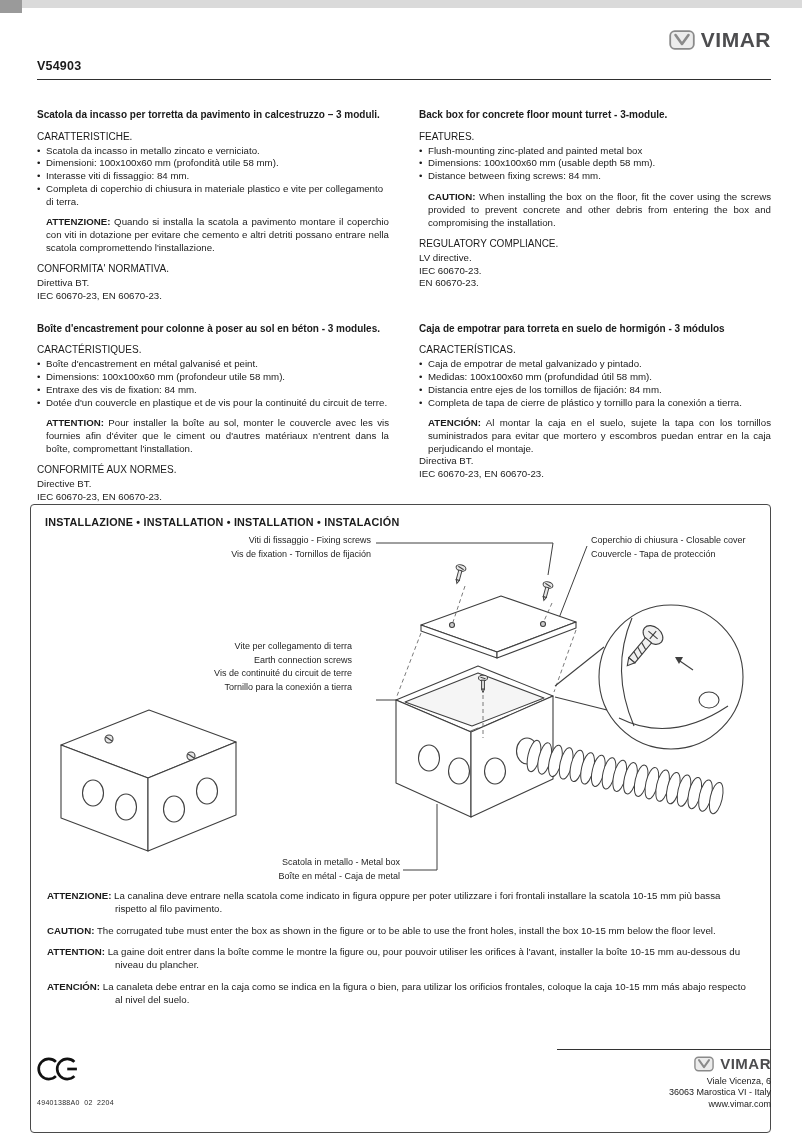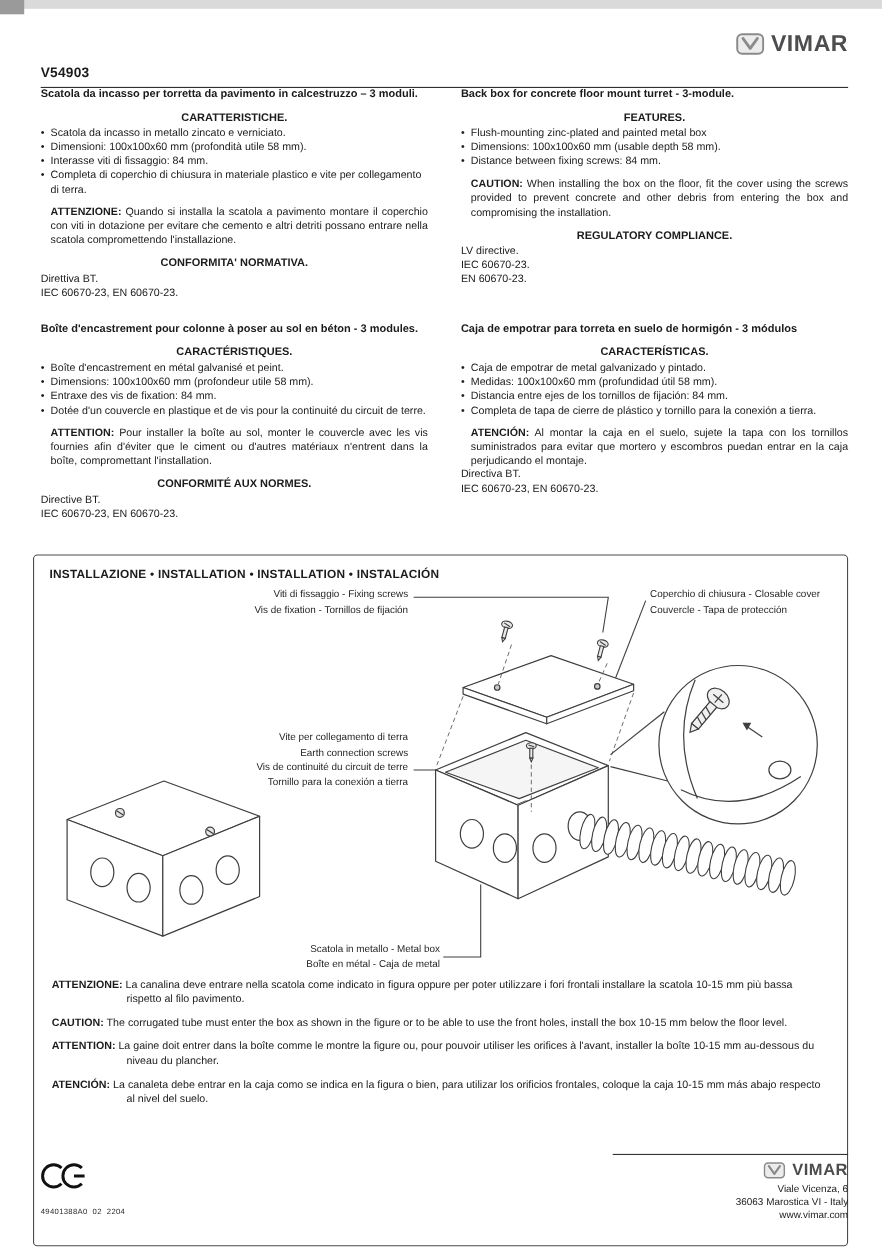--- a/index.html
+++ b/index.html
@@ -16,24 +16,24 @@
   
   .header{position:absolute;left:37px;right:31px;top:24px;height:52px;}
   .product-code{position:absolute;left:0;bottom:3px;font-size:12.5px;font-weight:bold;letter-spacing:.2px;}
   .logo{display:flex;align-items:center;gap:6px;}
   .header .logo{position:absolute;right:0;top:4px;}
   .logo-text{font-weight:bold;color:#4d4d4f;font-size:21px;letter-spacing:.5px;}
   .footer-logo .logo-text{font-size:15px;}
   .header-rule{position:absolute;left:37px;width:734px;top:79px;border-top:1.5px solid #2f2f2f;}
 
   
-  .sections{position:absolute;left:37px;top:80px;width:734px;
+  .sections{position:absolute;left:37px;top:109px;width:734px;
     display:grid;grid-template-columns:352px 352px;column-gap:30px;row-gap:20px;}
   .sec-title{font-size:10px;font-weight:bold;margin:0 0 9px;line-height:1.25;}
-  .sec-head{font-size:10px;font-weight:bold;margin:9px 0 3px;text-align:center;}
+  .sec-head{font-size:10px;font-weight:normal;margin:9px 0 3px;}
   .bullets{margin:0;padding:0;list-style:none;}
   .bullets li{position:relative;padding-left:9px;font-size:9.7px;line-height:1.32;}
   .bullets li::before{content:"•";position:absolute;left:0;}
   .warn{margin:7px 0 0 9px;font-size:9.7px;line-height:1.34;text-align:justify;}
   .comp-line{margin:0;font-size:9.7px;line-height:1.3;}
 
   
   .install-box{position:absolute;left:30px;top:504px;width:741px;height:629px;
     border:1.2px solid #4a4a4a;border-radius:4px;}
   .install-title{margin:11px 0 0 14px;font-size:10.8px;font-weight:bold;letter-spacing:.2px;}
@@ -257,21 +257,21 @@
     </svg>
 
     <div class="dlabel" style="left:560px;top:4px;">
       <div>Coperchio di chiusura - Closable cover</div>
       <div>Couvercle - Tapa de protección</div>
     </div>
     <div class="dlabel right" style="right:399px;top:4px;">
       <div>Viti di fissaggio - Fixing screws</div>
       <div>Vis de fixation - Tornillos de fijación</div>
     </div>
-    <div class="dlabel right" style="right:399px;top:110px;margin-top:24px;">
+    <div class="dlabel right" style="right:418px;top:110px;">
       <div>Vite per collegamento di terra</div>
       <div>Earth connection screws</div>
       <div>Vis de continuité du circuit de terre</div>
       <div>Tornillo para la conexión a tierra</div>
     </div>
     <div class="dlabel right" style="right:370px;top:326px;">
       <div>Scatola in metallo - Metal box</div>
       <div>Boîte en métal - Caja de metal</div>
     </div>
   </div>

